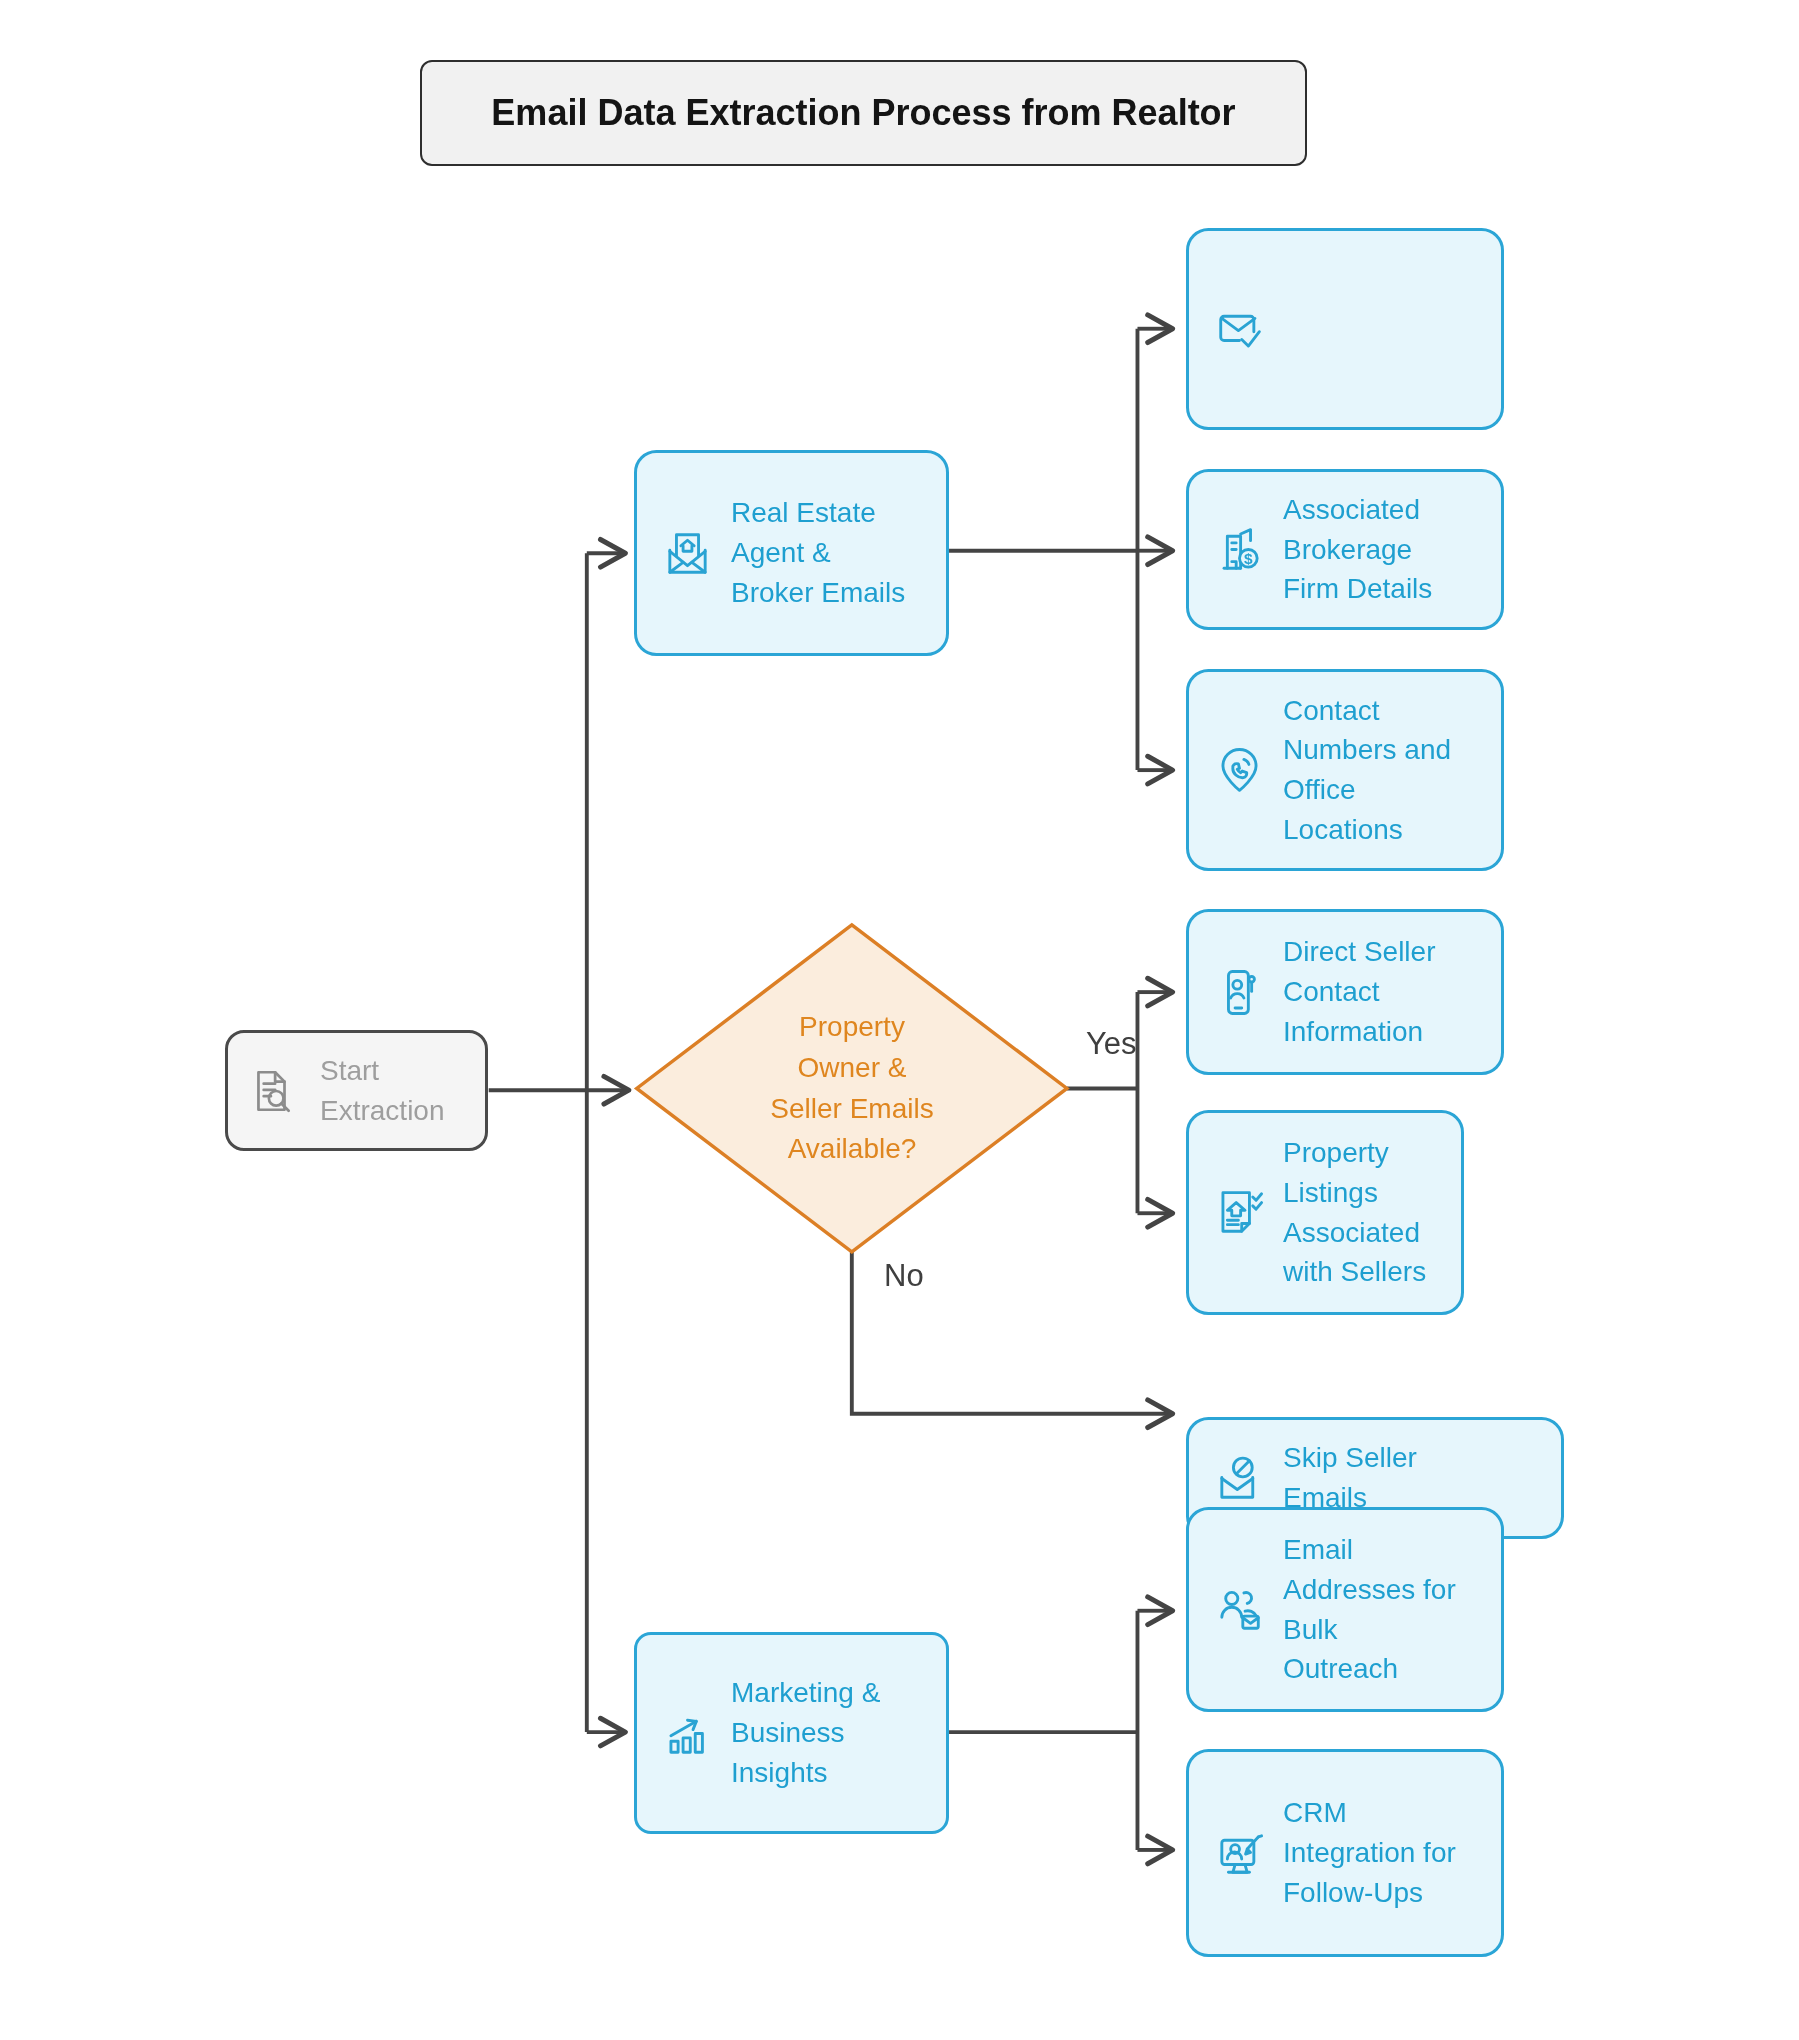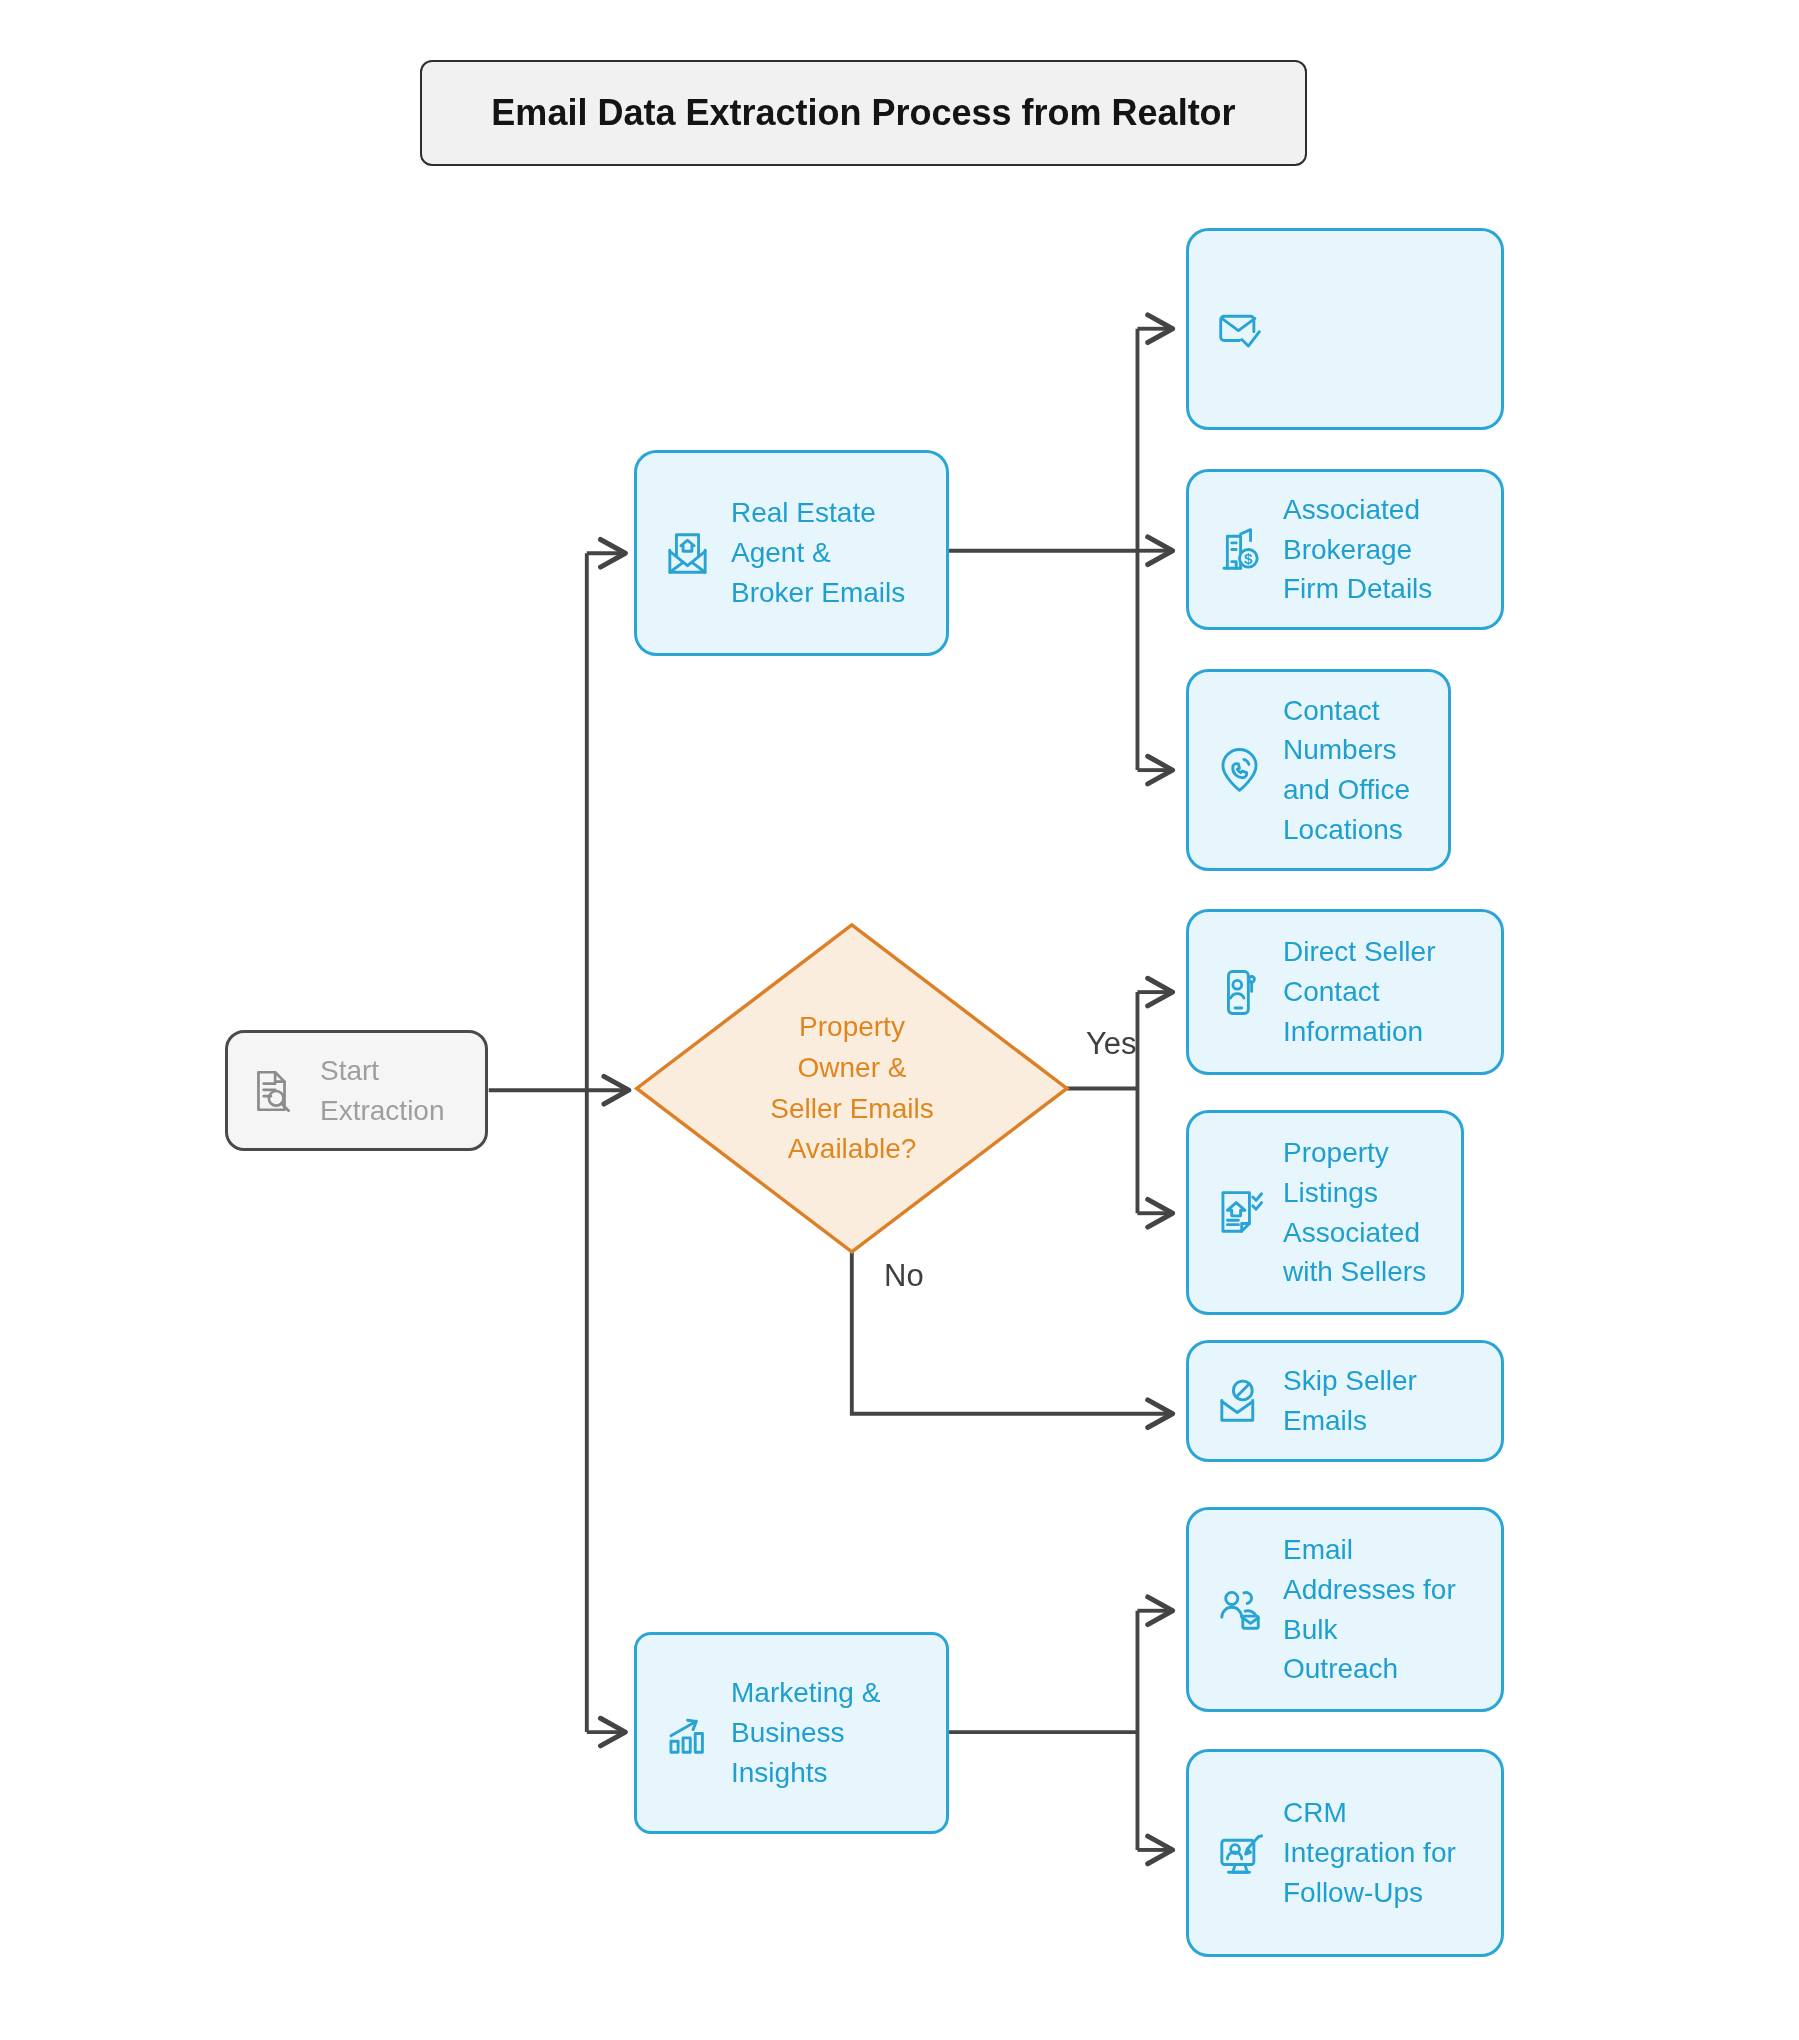--- a/index.html
+++ b/index.html
@@ -128,21 +128,21 @@
       <path d="M13 41 V12 h12 v29"></path>
       <path d="M25 10 l9-4 v10"></path>
       <path d="M17 18 h4 M17 24 h4 M17 35 h4 v6"></path>
       <path d="M10 41 h15"></path>
       <circle cx="32" cy="32" r="8" fill="#E6F6FC"></circle>
       <text x="32" y="37" font-size="14" font-weight="bold" fill="currentColor" stroke="none" text-anchor="middle" font-family="Liberation Sans, sans-serif">$</text>
     </svg>
     <span class="label">Associated Brokerage Firm Details</span>
   </div>
 
-  <div class="node blue" style="left:1186px; top:669px; width:265px; height:202px;">
+  <div class="node blue" style="left:1186px; top:669px; width:318px; height:202px;">
     <svg class="icon" viewBox="0 0 48 48" fill="none" stroke="currentColor" stroke-width="2.6" stroke-linecap="round" stroke-linejoin="round">
       <path d="M24 5 c-8.3 0-15 6.5-15 15 0 10 15 22 15 22 s15-12 15-22 c0-8.5-6.7-15-15-15 Z"></path>
       <path d="M18 20 a4 4 0 0 1 5 -2 l1 4 -2 1 a7 7 0 0 0 3 3 l1.5-1.5 4 1.5 a4 4 0 0 1 -3 4.5 c-5 .5-10-4-9.5-9 z"></path>
       <path d="M28 14 a7 7 0 0 1 4.5 4.5"></path>
     </svg>
     <span class="label">Contact Numbers and Office Locations</span>
   </div>
 
   <div class="node blue" style="left:1186px; top:909px; width:318px; height:166px;">
     <svg class="icon" viewBox="0 0 48 48" fill="none" stroke="currentColor" stroke-width="2.6" stroke-linecap="round" stroke-linejoin="round">
@@ -161,21 +161,21 @@
       <path d="M9 6 h24 v28 l-7 7 H9 Z"></path>
       <path d="M26 41 v-7 h7"></path>
       <path d="M13 22 l8-7 8 7 h-4 v5 h-8 v-5 z"></path>
       <path d="M13 31 h10 M13 35 h10"></path>
       <path d="M36 10 l3 3 5-6"></path>
       <path d="M36 18 l3 3 5-6"></path>
     </svg>
     <span class="label">Property Listings Associated with Sellers</span>
   </div>
 
-  <div class="node blue" style="left:1186px; top:1340px; width:318px; height:122px;">
+  <div class="node blue" style="left:1186px; top:1417px; width:378px; height:122px;">
     <svg class="icon" viewBox="0 0 48 48" fill="none" stroke="currentColor" stroke-width="2.6" stroke-linecap="round" stroke-linejoin="round">
       <path d="M8 23 V41 h28 V23"></path>
       <path d="M8 24 l14 10 14-10"></path>
       <circle cx="27" cy="14" r="8.5" fill="#E6F6FC"></circle>
       <path d="M21 20 l12-12"></path>
     </svg>
     <span class="label">Skip Seller Emails</span>
   </div>
 
   <div class="node blue" style="left:1186px; top:1507px; width:318px; height:205px;">

